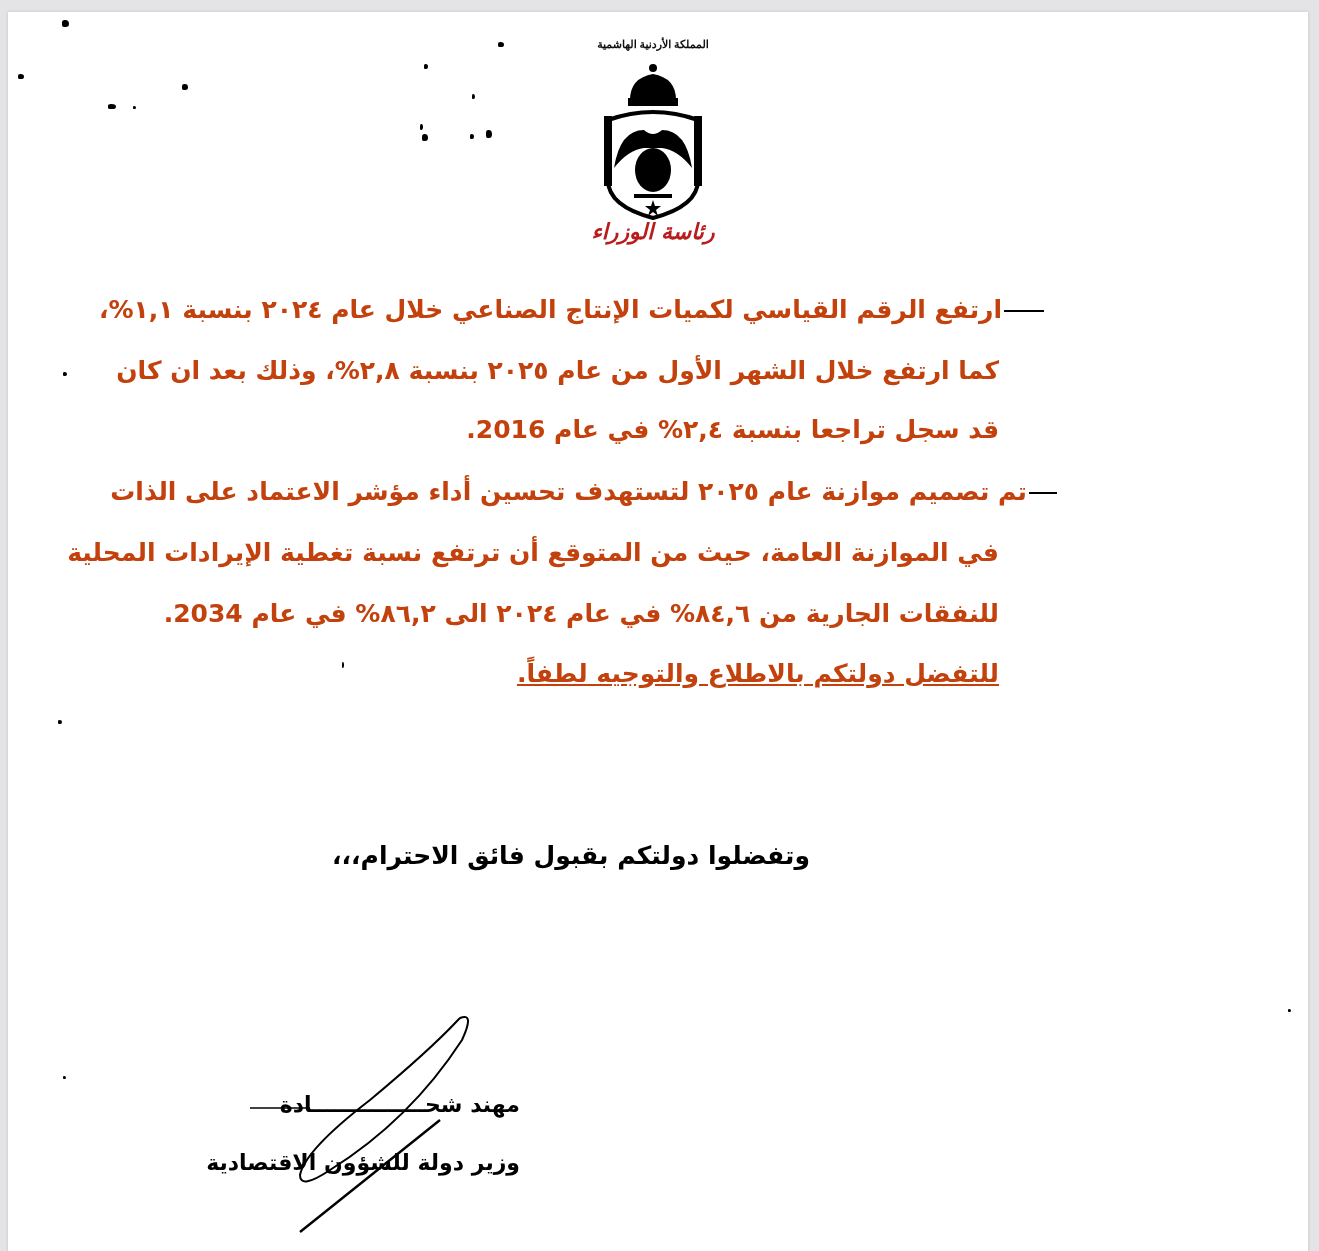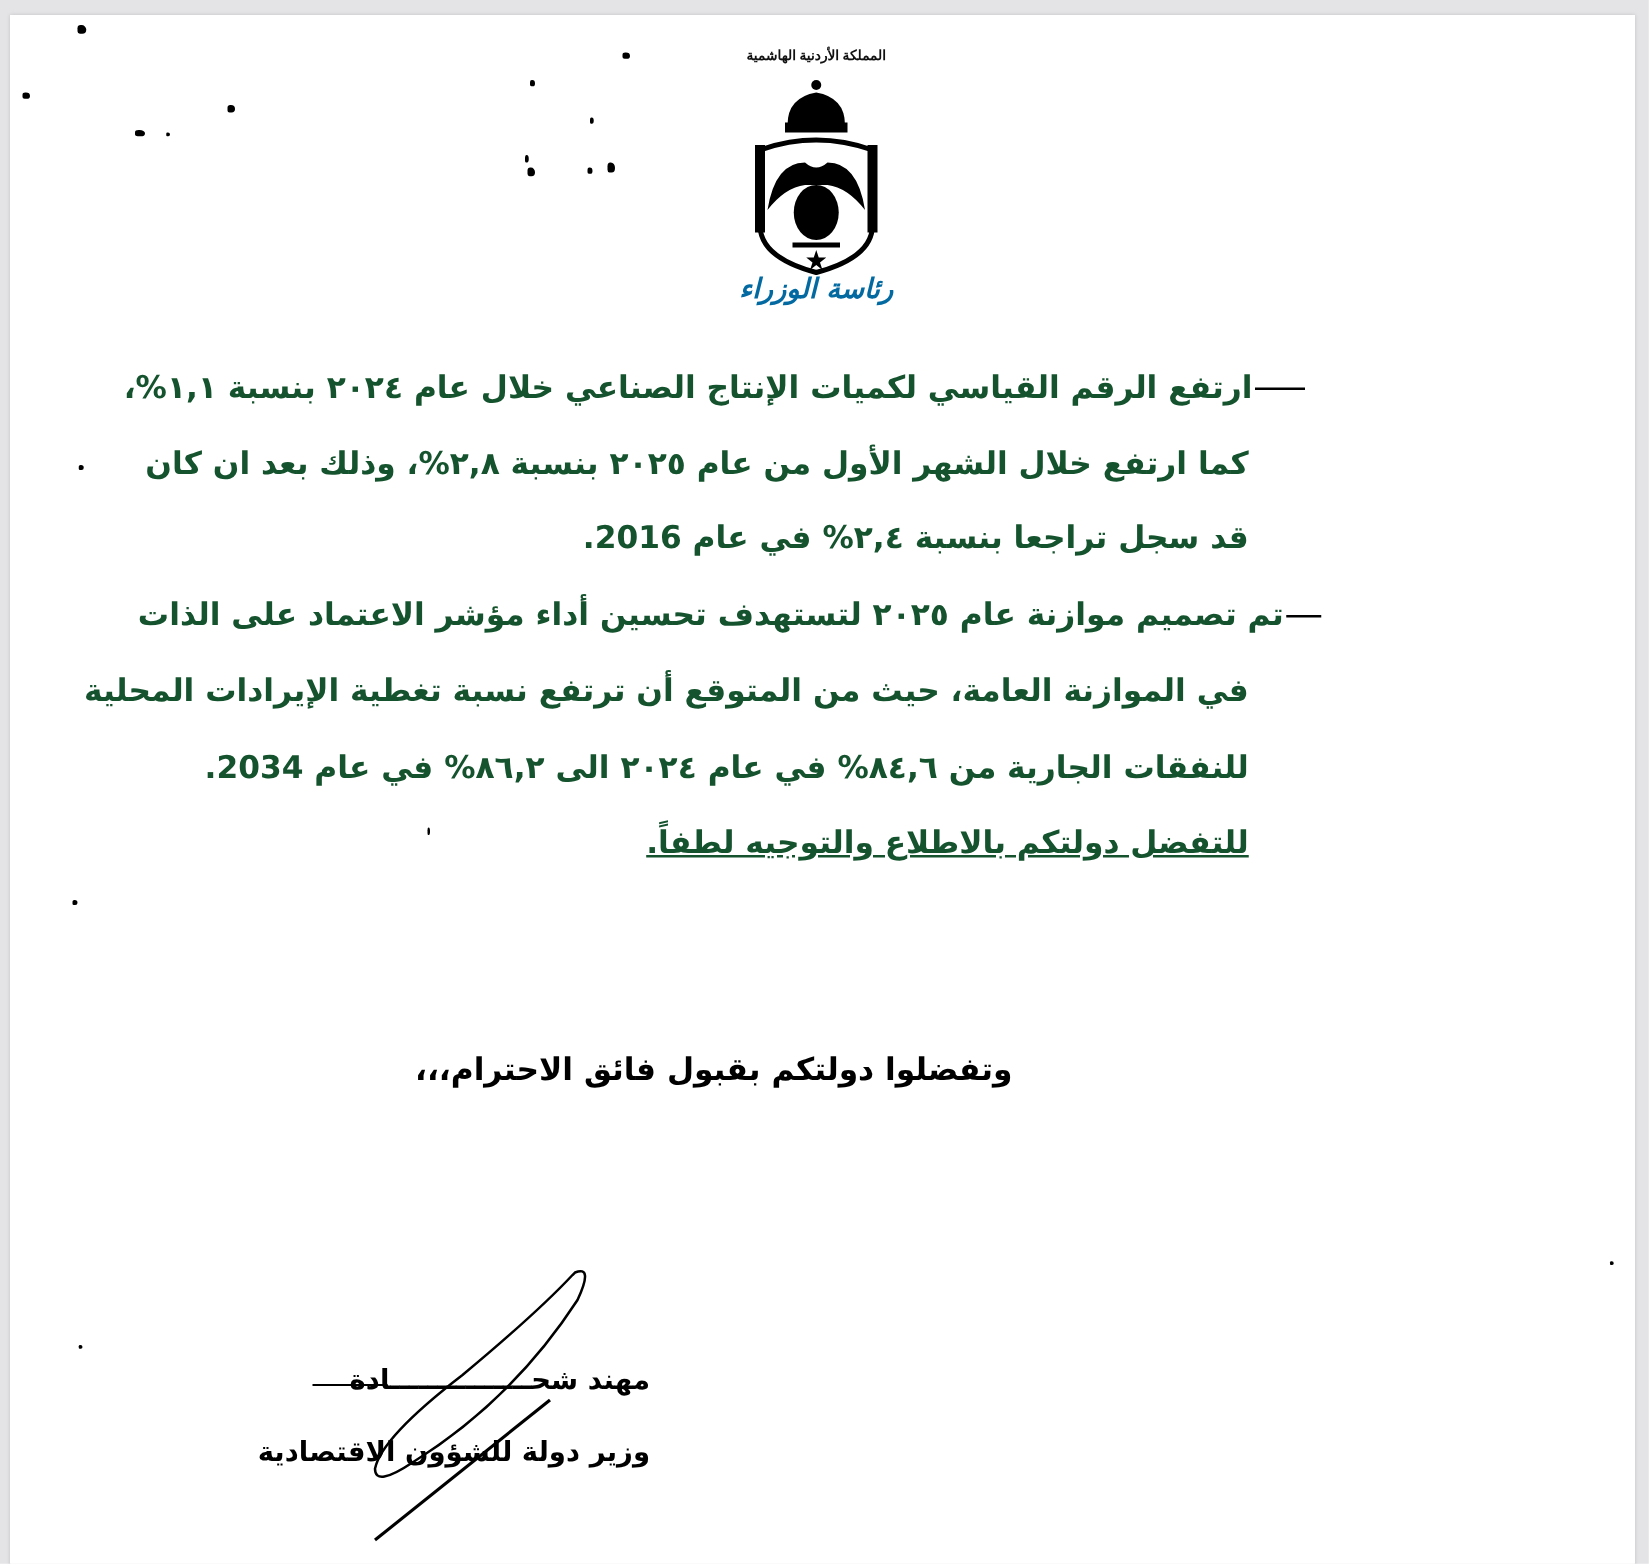--- a/index.html
+++ b/index.html
@@ -18,27 +18,27 @@
 
   .emblem { position:absolute; left:578px; top:30px; width:150px; height:230px; }
   .emblem .hdr-small {
     position:absolute; top:8px; left:0; width:150px; text-align:center;
     font-family:Liberation Serif, serif; font-size:11px; font-weight:bold; color:#111;
     direction:rtl;
   }
   .emblem svg { position:absolute; left:22px; top:30px; }
   .emblem .office {
     position:absolute; top:188px; left:0; width:150px; text-align:center;
-    font-family:"DejaVu Serif", serif; font-size:22px; font-weight:bold; color:#0369a1;
+    font-family:"DejaVu Serif", serif; font-size:22px; font-weight:bold; color:#b91c1c;
     direction:rtl; font-style:italic;
   }
 
   .line {
     position:absolute; direction:rtl; text-align:right; white-space:nowrap;
-    font-family:"DejaVu Sans", sans-serif; font-weight:bold; color:#14532d;
+    font-family:"DejaVu Sans", sans-serif; font-weight:bold; color:#c2410c;
     font-size:25px; line-height:32px;
   }
   .dash { display:inline-block; border-bottom:2px solid #000; vertical-align:middle; margin-left:2px; }
   .u { text-decoration:underline; }
 
   .closing {
     position:absolute; left:330px; width:480px; top:840px; text-align:right;
     direction:rtl; font-weight:bold; font-size:25px; line-height:32px; white-space:nowrap;
   }
   .signer {

